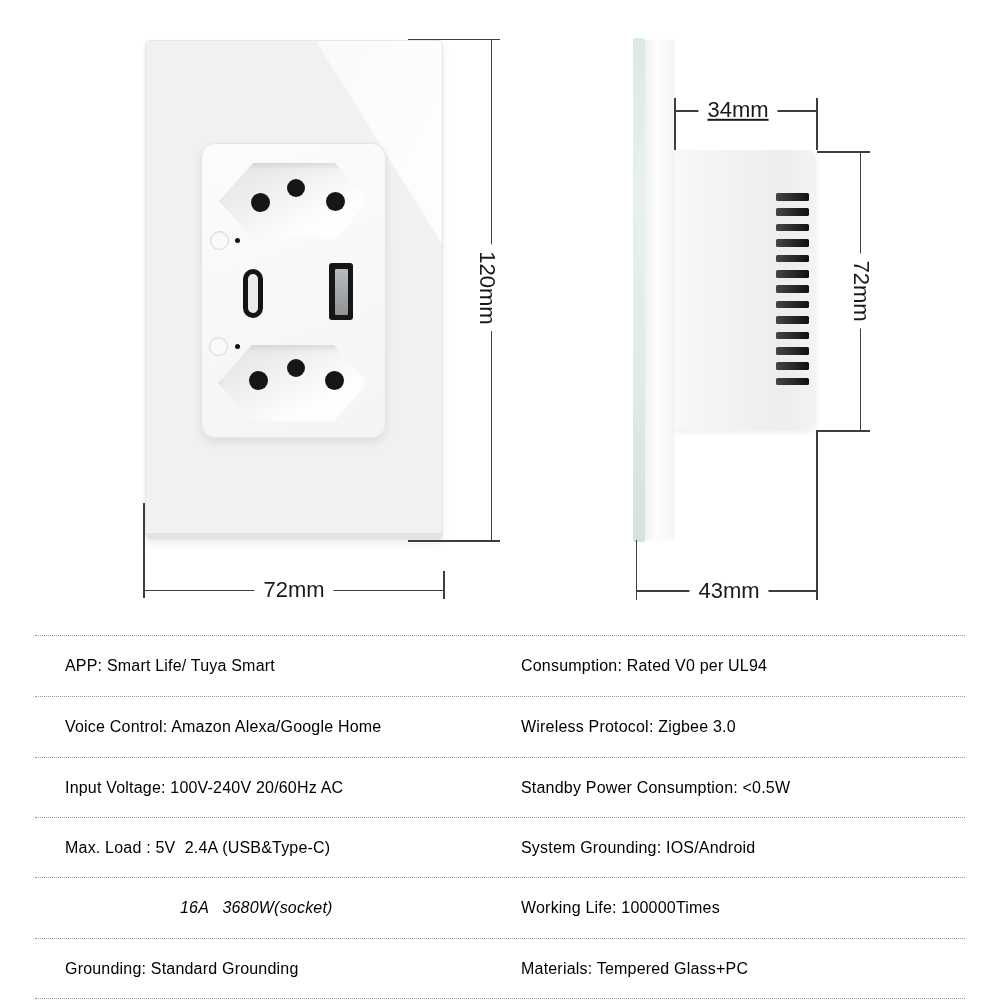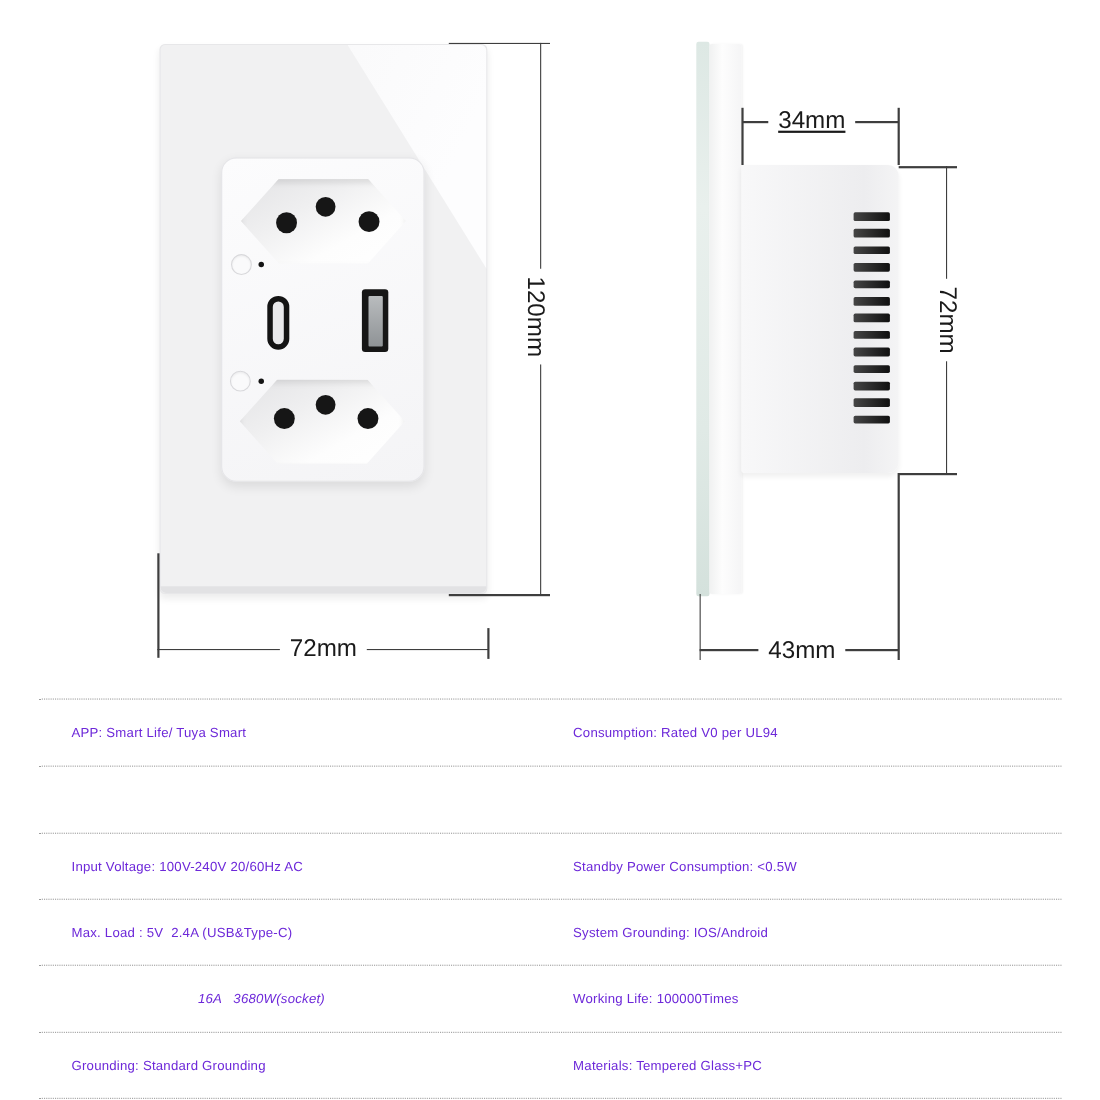--- a/index.html
+++ b/index.html
@@ -82,21 +82,21 @@
   .vent {
     position:absolute; left:102px; width:33px; height:7.5px;
     background:linear-gradient(90deg,#454545,#101010); border-radius:1.5px;
   }
 
   
   .spec-sep { position:absolute; left:35px; width:930px; height:0; border-top:1.5px dotted #9c9c9c; }
   .spec-row { position:absolute; left:0; width:1000px; height:61px; }
   .spec-cell {
     position:absolute; top:50%; transform:translateY(-50%);
-    font-size:12px; color:#6d28d9; white-space:pre; letter-spacing:0.2px;
+    font-size:16px; color:#000000; white-space:pre; letter-spacing:0.2px;
   }
   .cell-left { left:65px; }
   .cell-left-indent { left:180px;font-style:italic; }
   .cell-right { left:521px; }
 </style>
 </head>
 <body>
 
 <div class="stage">
 
@@ -177,20 +177,24 @@
   <div class="spec-sep" style="top:757px;"></div>
   <div class="spec-sep" style="top:817px;"></div>
   <div class="spec-sep" style="top:877px;"></div>
   <div class="spec-sep" style="top:938px;"></div>
   <div class="spec-sep" style="top:998px;"></div>
 
   <div class="spec-row" style="top:635px;">
     <span class="spec-cell cell-left">APP: Smart Life/ Tuya Smart</span>
     <span class="spec-cell cell-right">Consumption: Rated V0 per UL94</span>
   </div>
+  <div class="spec-row" style="top:696px;">
+    <span class="spec-cell cell-left">Voice Control: Amazon Alexa/Google Home</span>
+    <span class="spec-cell cell-right">Wireless Protocol: Zigbee 3.0</span>
+  </div>
   <div class="spec-row" style="top:757px;">
     <span class="spec-cell cell-left">Input Voltage: 100V-240V 20/60Hz AC</span>
     <span class="spec-cell cell-right">Standby Power Consumption: &lt;0.5W</span>
   </div>
   <div class="spec-row" style="top:817px;">
     <span class="spec-cell cell-left">Max. Load : 5V  2.4A (USB&amp;Type-C)</span>
     <span class="spec-cell cell-right">System Grounding: IOS/Android</span>
   </div>
   <div class="spec-row" style="top:877px;">
     <span class="spec-cell cell-left-indent spec-cell">16A   3680W(socket)</span>

